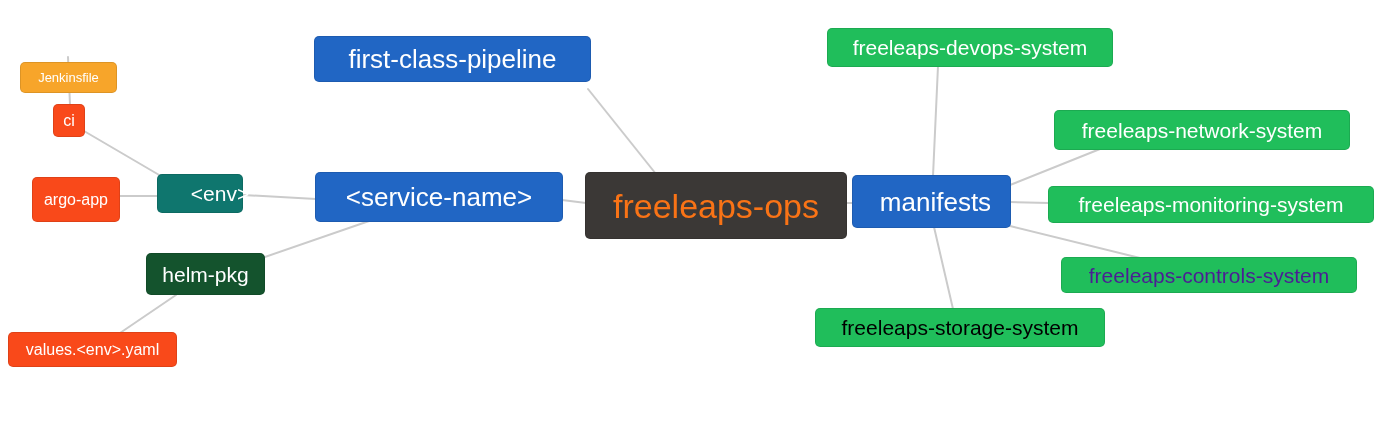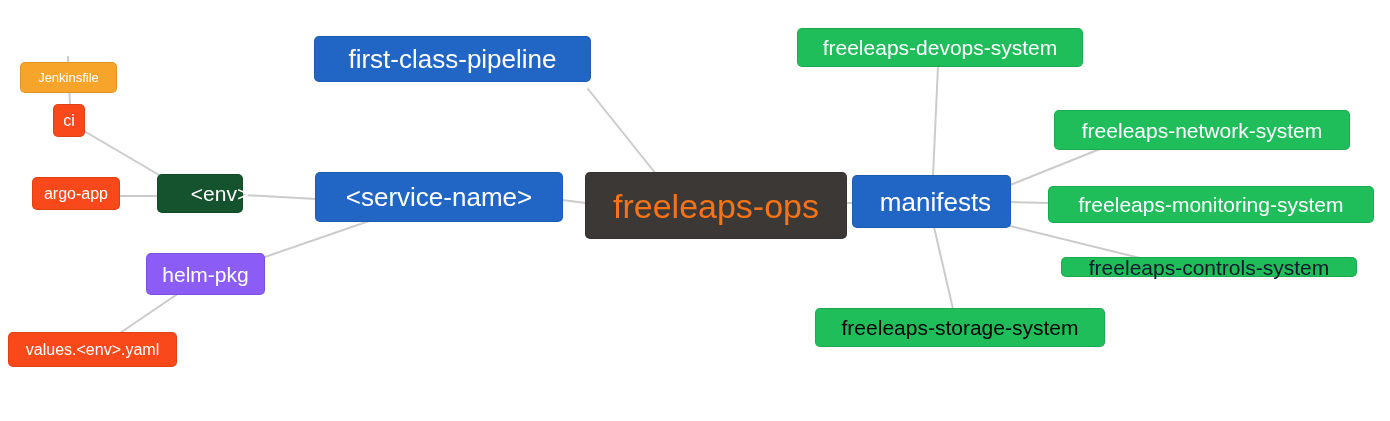--- a/index.html
+++ b/index.html
@@ -54,25 +54,25 @@
       <line x1="1010" y1="185" x2="1100" y2="149" stroke="#CBCBCB" stroke-width="2" stroke-linecap="round"></line>
       <line x1="1010" y1="202" x2="1049" y2="203" stroke="#CBCBCB" stroke-width="2" stroke-linecap="round"></line>
       <line x1="1010" y1="226" x2="1140" y2="258" stroke="#CBCBCB" stroke-width="2" stroke-linecap="round"></line>
       <line x1="934" y1="227" x2="953" y2="309" stroke="#CBCBCB" stroke-width="2" stroke-linecap="round"></line>
     </svg>
   <div id="node-layer">
       <div class="node" style="left: 585px; top: 172px; width: 262px; height: 67px; font-size: 34px; background: rgb(59, 56, 54); color: #f97316;">freeleaps-ops</div>
       <div class="node" style="left: 314px; top: 36px; width: 277px; height: 46px; font-size: 26px; background: rgb(33, 102, 196); color: rgb(255, 255, 255);">first-class-pipeline</div>
       <div class="node" style="left: 315px; top: 172px; width: 248px; height: 50px; font-size: 26px; background: rgb(33, 102, 196); color: rgb(255, 255, 255); text-align: right;">&lt;service-name&gt;</div>
       <div class="node" style="left: 852px; top: 175px; width: 159px; height: 53px; font-size: 26px; background: rgb(33, 102, 196); color: rgb(255, 255, 255); padding-left: 8px;">manifests</div>
-      <div class="node" style="left: 157px; top: 174px; width: 86px; height: 39px; font-size: 21px; background: #14532d; color: rgb(255, 255, 255); padding-left: 40px;">&lt;env&gt;</div>
-      <div class="node" style="left: 146px; top: 253px; width: 119px; height: 42px; font-size: 21px; background: #8b5cf6; color: rgb(255, 255, 255);">helm-pkg</div>
+      <div class="node" style="left: 157px; top: 174px; width: 86px; height: 39px; font-size: 21px; background: #0f766e; color: rgb(255, 255, 255); padding-left: 40px;">&lt;env&gt;</div>
+      <div class="node" style="left: 146px; top: 253px; width: 119px; height: 42px; font-size: 21px; background: #14532d; color: rgb(255, 255, 255);">helm-pkg</div>
       <div class="node" style="left: 53px; top: 104px; width: 32px; height: 33px; font-size: 16px; background: rgb(249, 73, 26); color: rgb(255, 255, 255);">ci</div>
-      <div class="node" style="left: 32px; top: 177px; width: 88px; height: 33px; font-size: 16px; background: rgb(249, 73, 26); color: rgb(255, 255, 255);">argo-app</div>
+      <div class="node" style="left: 32px; top: 177px; width: 88px; height: 45px; font-size: 16px; background: rgb(249, 73, 26); color: rgb(255, 255, 255);">argo-app</div>
       <div class="node" style="left: 8px; top: 332px; width: 169px; height: 35px; font-size: 16px; background: rgb(249, 73, 26); color: #ffffff;">values.&lt;env&gt;.yaml</div>
       <div class="node" style="left: 20px; top: 26px; width: 97px; height: 31px; font-size: 13px; background: rgb(247, 165, 42); color: rgb(255, 255, 255); margin-top: 36px;">Jenkinsfile</div>
-      <div class="node" style="left: 797px; top: 28px; width: 286px; height: 39px; font-size: 21px; background: rgb(32, 190, 91); color: rgb(255, 255, 255);">freeleaps-devops-system</div>
+      <div class="node" style="left: 827px; top: 28px; width: 286px; height: 39px; font-size: 21px; background: rgb(32, 190, 91); color: rgb(255, 255, 255);">freeleaps-devops-system</div>
       <div class="node" style="left: 1054px; top: 110px; width: 296px; height: 40px; font-size: 21px; background: rgb(32, 190, 91); color: rgb(255, 255, 255);">freeleaps-network-system</div>
       <div class="node" style="left: 1048px; top: 186px; width: 326px; height: 37px; font-size: 21px; background: rgb(32, 190, 91); color: rgb(255, 255, 255);">freeleaps-monitoring-system</div>
-      <div class="node" style="left: 1061px; top: 257px; width: 296px; height: 20px; font-size: 21px; background: rgb(32, 190, 91); color: #0f172a;">freeleaps-controls-system</div>
+      <div class="node" style="left: 1061px; top: 257px; width: 296px; height: 36px; font-size: 21px; background: rgb(32, 190, 91); color: #4c1d95;">freeleaps-controls-system</div>
       <div class="node" style="left: 815px; top: 308px; width: 290px; height: 39px; font-size: 21px; background: rgb(32, 190, 91); color: #000000;">freeleaps-storage-system</div>
     </div>
 </div>
 
 </body></html>

